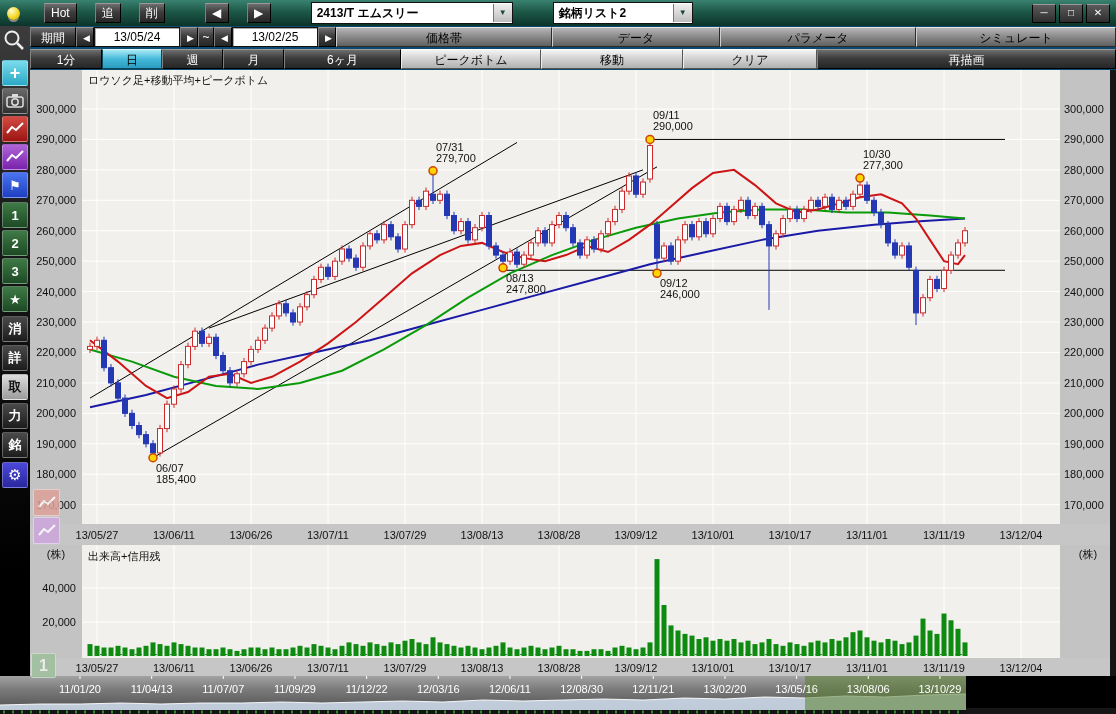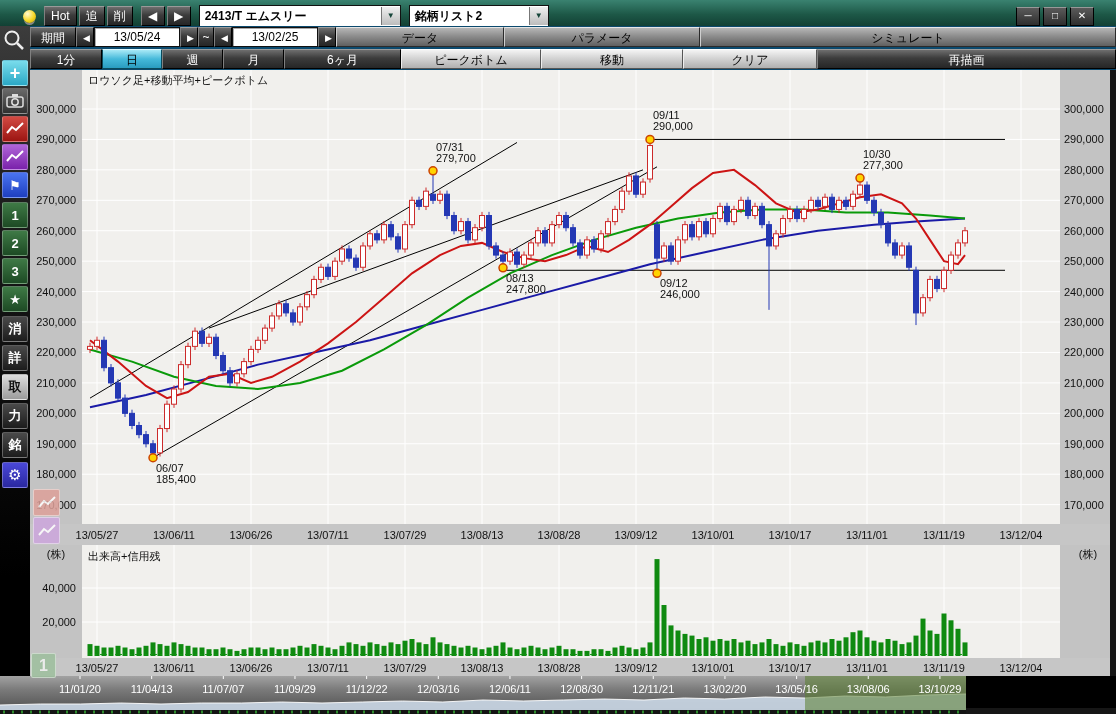--- a/index.html
+++ b/index.html
@@ -1,21 +1,21 @@
 <!DOCTYPE html>
 <html><head>
 <meta charset="utf-8">
 <style>
   html,body{margin:0;padding:0;background:#000;}
   body{font-family:"Liberation Sans","DejaVu Sans",sans-serif;}
   #app{position:relative;width:1116px;height:714px;background:#000;overflow:hidden;}
   
   .titlebar{position:absolute;left:0;top:0;width:1116px;height:26px;
     background:linear-gradient(180deg,#3a8270 0%,#1d5847 45%,#0c342a 100%);
-    display:flex;align-items:center;gap:2px;padding:16px;box-sizing:border-box;}
+    display:flex;align-items:center;gap:18px;padding:0;box-sizing:border-box;}
   .bulb{width:26px;height:24px;display:flex;align-items:center;justify-content:center;}
   .bulb i{display:block;width:13px;height:13px;border-radius:50%;
     background:radial-gradient(circle at 35% 30%,#fffad0,#f5d723 55%,#b89a10);box-shadow:0 3px 0 -1px #888;}
   .tbtn{height:20px;font-size:12px;line-height:18px;padding:0 6px;cursor:default;
     background:linear-gradient(180deg,#6e6e6e,#3c3c3c 45%,#262626);
     border:1px solid #000;border-top-color:#9a9a9a;border-left-color:#808080;color:#fff;}
   .arrbtn{width:24px;text-align:center;padding:0;}
   .combo{height:20px;background:#fff;border:1px solid #111;display:flex;align-items:center;font-weight:bold;}
   .combo .val{flex:1;font-size:12px;color:#000;padding:0 5px;white-space:nowrap;overflow:hidden;}
   .combo .dd{width:18px;height:18px;margin:0;text-align:center;font-size:8px;line-height:18px;color:#17463a;
@@ -90,20 +90,21 @@
 
   <div class="row row2">
     <button class="sbtn" style="width:46px">期間</button>
     <button class="sbtn" style="width:18px;font-size:9px">◀</button>
     <div class="field" style="width:86px">13/05/24</div>
     <button class="sbtn" style="width:18px;font-size:9px">▶</button>
     <div class="sbtn" style="width:16px">~</div>
     <button class="sbtn" style="width:18px;font-size:9px">◀</button>
     <div class="field" style="width:86px">13/02/25</div>
     <button class="sbtn" style="width:18px;font-size:9px">▶</button>
+    <button class="sbtn btn-gray" style="width:216px">価格帯</button>
     <button class="sbtn btn-gray" style="width:168px">データ</button>
     <button class="sbtn btn-gray" style="width:196px">パラメータ</button>
     <button class="sbtn btn-gray" style="flex:1">シミュレート</button>
   </div>
 
   <div class="row row3">
     <button class="sbtn" style="width:72px">1分</button>
     <button class="sbtn tab-active" style="width:60px">日</button>
     <button class="sbtn" style="width:61px">週</button>
     <button class="sbtn" style="width:61px">月</button>

